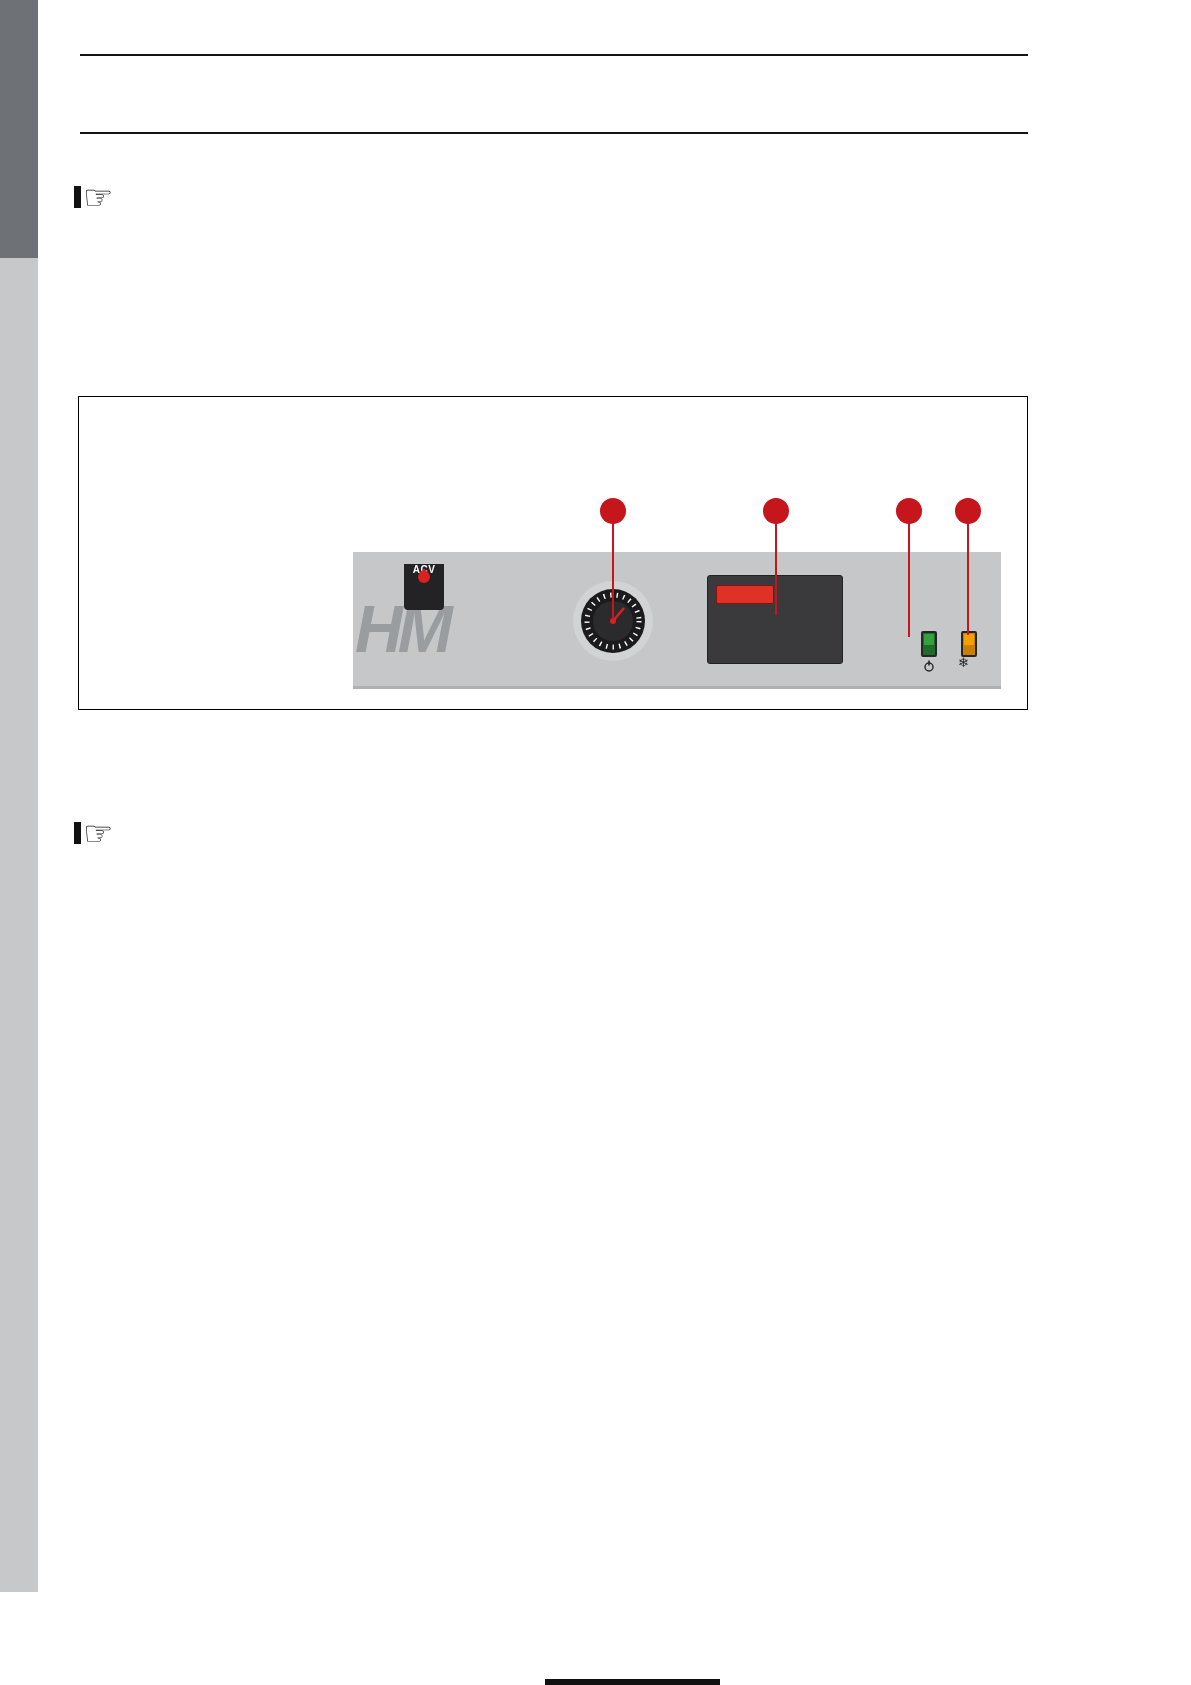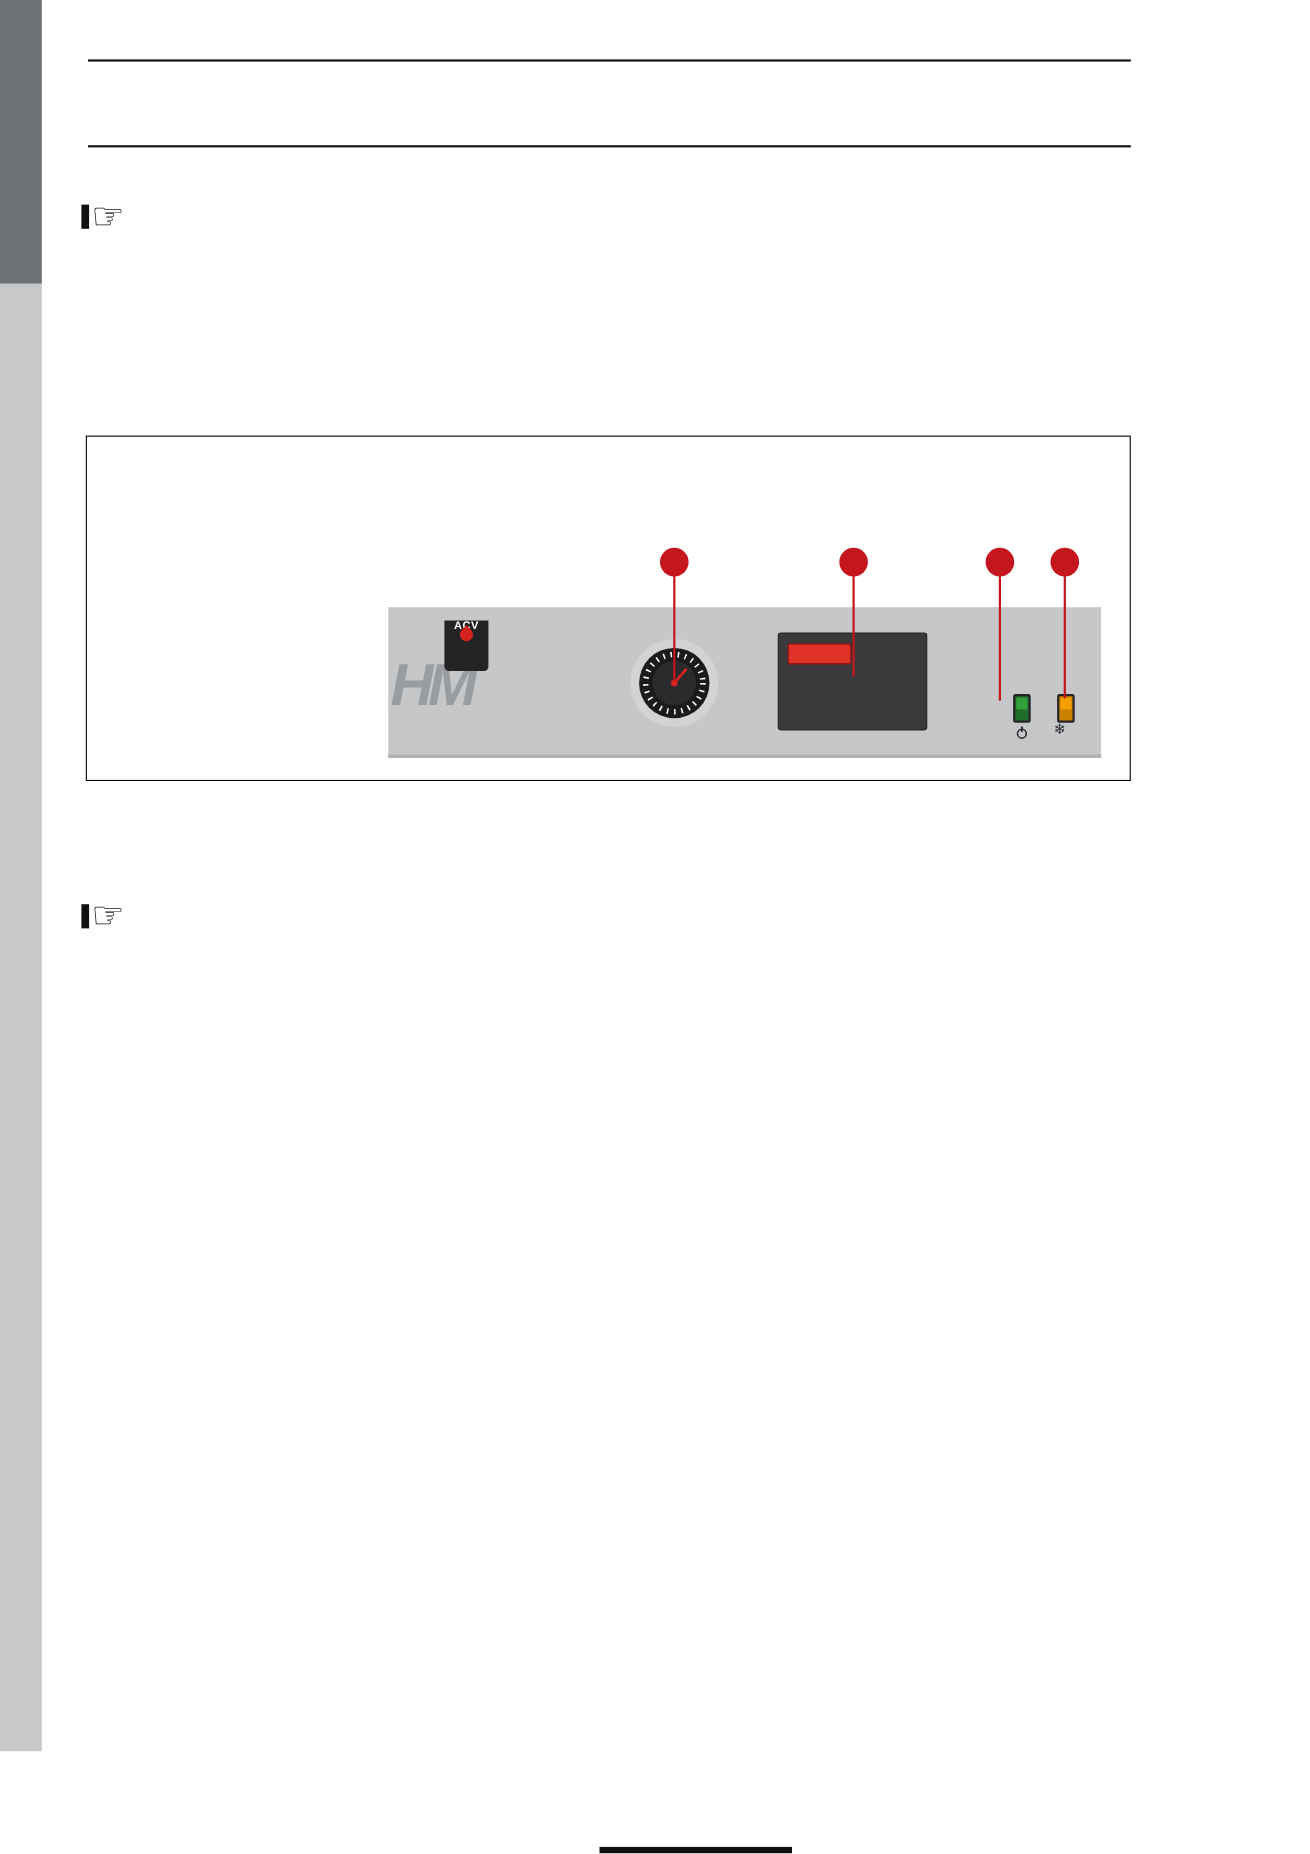--- a/index.html
+++ b/index.html
@@ -35,21 +35,21 @@
 
   
   .control-panel {
     position:absolute; left:274px; top:155px;
     width:648px; height:134px;
     background:#c5c7c9;
     border-bottom:3px solid #aeb0b2;
   }
   .hm-logo {
     position:absolute; left:2px; top:44px;
-    font-size:54px; font-weight:bold; font-style:italic;
+    font-size:66px; font-weight:bold; font-style:italic;
     letter-spacing:-5px; color:#9a9da0;
     line-height:1; user-select:none;
   }
   .acv-badge {
     position:absolute; left:51px; top:12px;
     width:40px; height:46px;
     background:#232325; border-radius:0 0 4px 4px;
     display:flex; flex-direction:column; align-items:center; 
   }
   .acv-drop {

